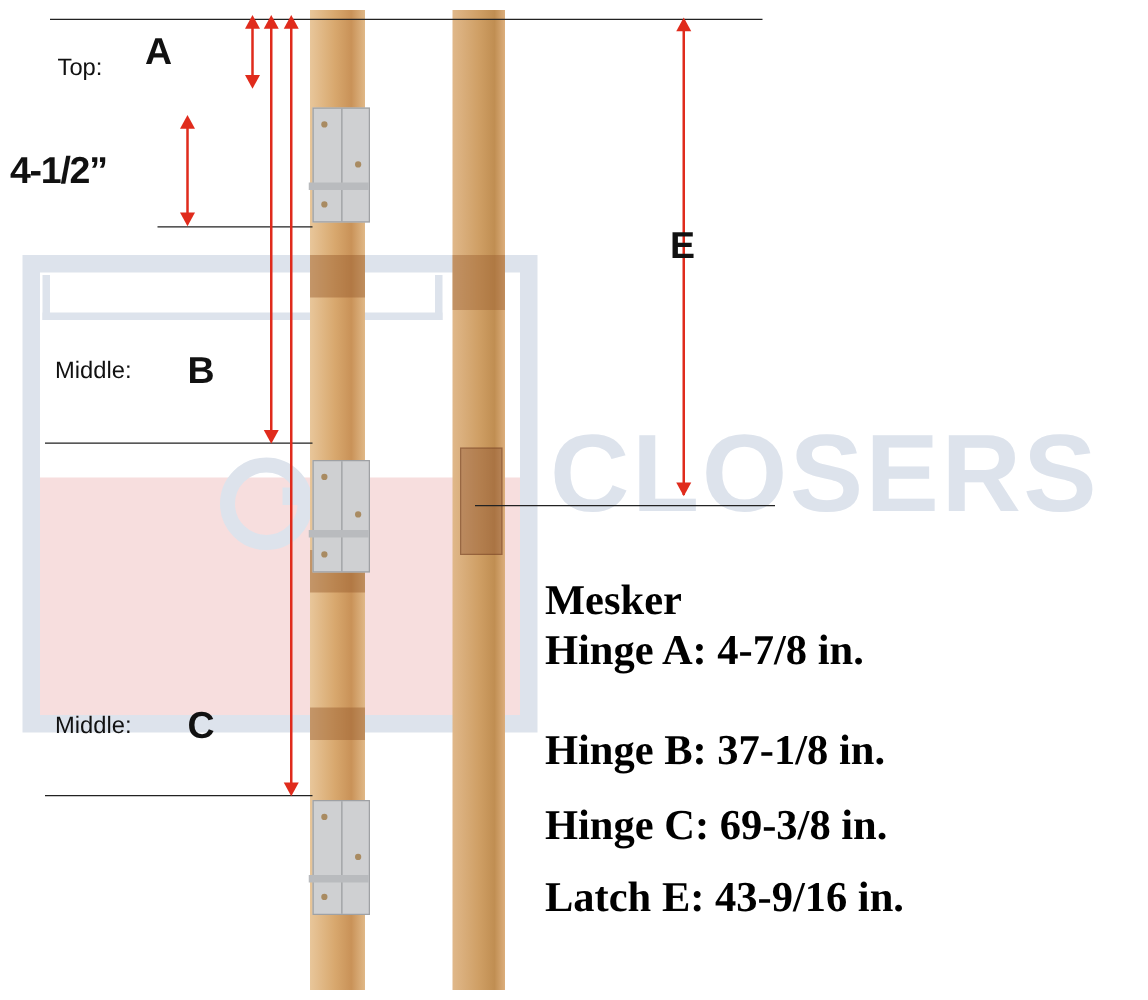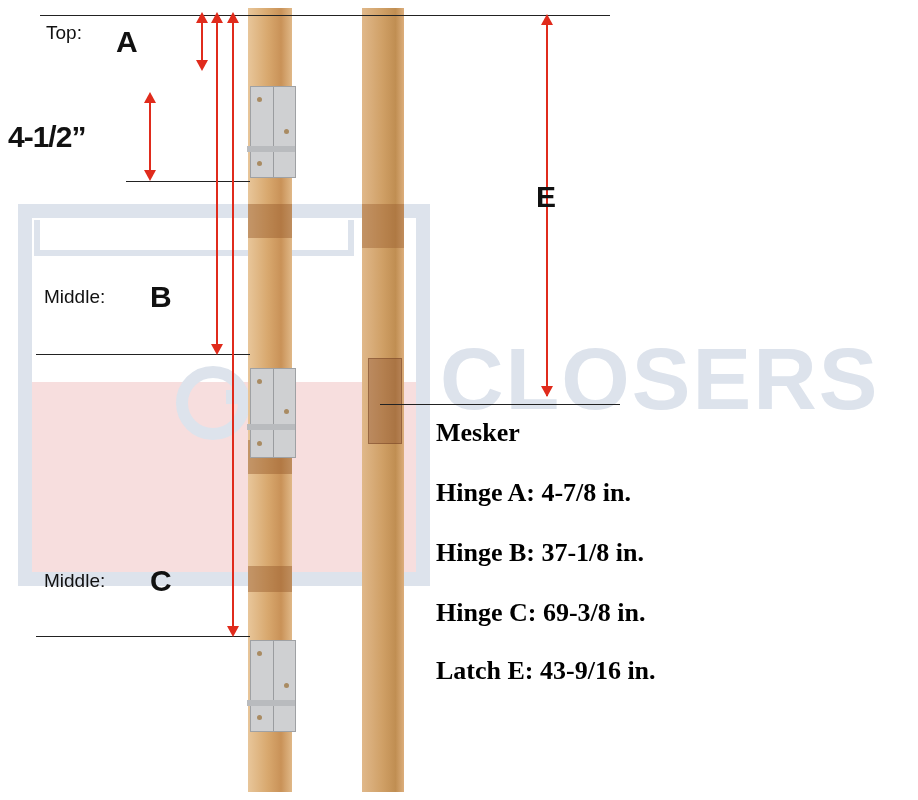--- a/index.html
+++ b/index.html
@@ -156,23 +156,24 @@
   }
   .lbl-small { font-size: 19px; }
   .lbl-letter { font-size: 30px; font-weight: bold; }
   .lbl-dim { font-size: 30px; font-weight: bold; letter-spacing: -1px; }
   .lbl-e { font-size: 30px; font-weight: bold; }
 
   .spec {
     position: absolute;
     font-family: "Liberation Serif", serif;
     font-weight: bold;
-    font-size: 26px;
+    font-size: 34px;
     color: #000;
     white-space: nowrap;
+    margin-top: 44px;
   }
 </style>
 </head>
 <body>
 
 <div id="stage">
 
   <div class="wm-box"></div>
   <div class="wm-box-inner"></div>
   <div class="wm-pink"></div>
@@ -234,32 +235,32 @@
   <div class="arrow-dn" style="left:227px; top:626px;"></div>
 
   <div class="vline" style="left:149px; top:96px; height:82px;"></div>
   <div class="arrow-up" style="left:144px; top:92px;"></div>
   <div class="arrow-dn" style="left:144px; top:170px;"></div>
 
   <div class="vline" style="left:546px; top:18px; height:378px;"></div>
   <div class="arrow-up" style="left:541px; top:14px;"></div>
   <div class="arrow-dn" style="left:541px; top:386px;"></div>
 
-  <div class="lbl lbl-small" style="left:46px; top:22px;">Top:</div>
+  <div class="lbl lbl-small" style="left:46px; top:44px;">Top:</div>
   <div class="lbl lbl-letter" style="left:116px; top:25px;">A</div>
 
   <div class="lbl lbl-dim" style="left:8px; top:120px;">4-1/2”</div>
 
   <div class="lbl lbl-small" style="left:44px; top:286px;">Middle:</div>
   <div class="lbl lbl-letter" style="left:150px; top:280px;">B</div>
 
   <div class="lbl lbl-small" style="left:44px; top:570px;">Middle:</div>
   <div class="lbl lbl-letter" style="left:150px; top:564px;">C</div>
 
   <div class="lbl lbl-e" style="left:536px; top:180px;">E</div>
 
   <div class="spec" style="left:436px; top:418px;">Mesker</div>
-  <div class="spec" style="left:436px; top:478px;">Hinge A: 4-7/8 in.</div>
+  <div class="spec" style="left:436px; top:458px;">Hinge A: 4-7/8 in.</div>
   <div class="spec" style="left:436px; top:538px;text-align:right;">Hinge B: 37-1/8 in.</div>
   <div class="spec" style="left:436px; top:598px;">Hinge C: 69-3/8 in.</div>
   <div class="spec" style="left:436px; top:656px;">Latch E: 43-9/16 in.</div>
 
 </div>
 
 </body></html>

